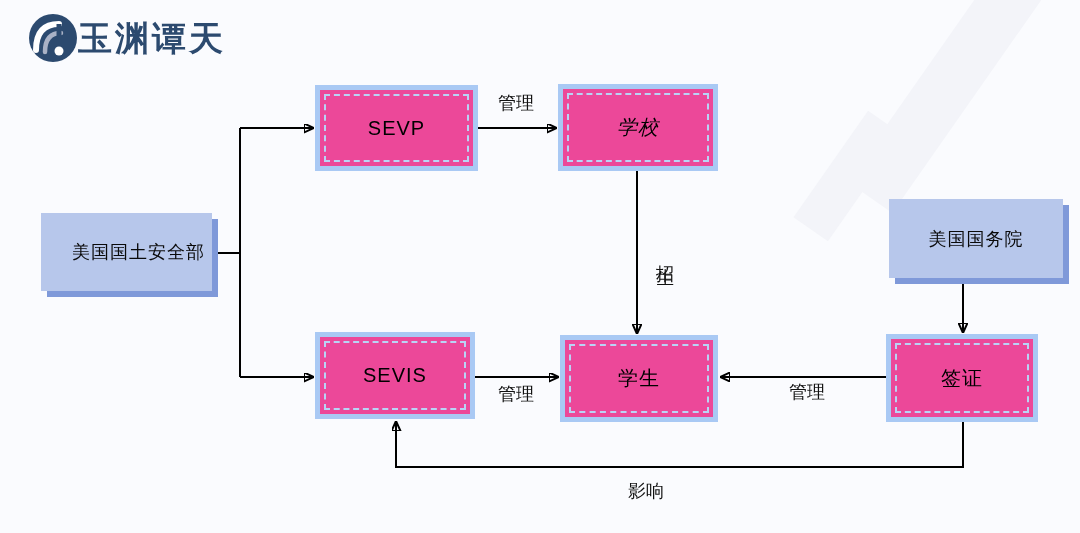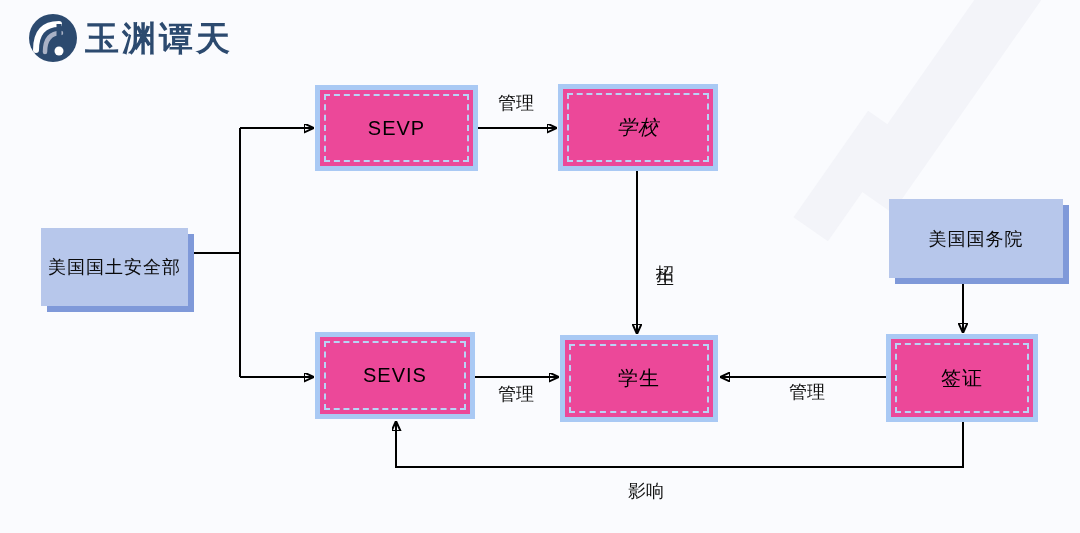--- a/index.html
+++ b/index.html
@@ -7,21 +7,21 @@
     position:relative;width:1080px;height:533px;overflow:hidden;
     background:var(--background,#fafbfe);
     font-family:"Liberation Sans","DejaVu Sans",sans-serif;
   }
   
   .stripe{position:absolute;background:var(--stripe,#f3f4f9);}
   .stripe-a{left:810px;top:55px;width:280px;height:55px;transform:rotate(-55deg);}
   .stripe-b{left:783px;top:155px;width:130px;height:42px;transform:rotate(-55deg);}
 
   
-  .logo{position:absolute;left:28px;top:13px;display:flex;align-items:center;gap:7px;}
+  .logo{position:absolute;left:28px;top:13px;display:flex;align-items:center;}
   .logo-icon{width:50px;height:50px;display:block;}
   .logo-text{
     font-family:"DejaVu Serif","Liberation Serif",serif;font-weight:bold;
     font-size:34px;line-height:1;color:var(--logo-navy,#2c4a6f);letter-spacing:3px;
   }
 
   
   .pbox{
     position:absolute;background:#ec4899;box-sizing:border-box;
     border:5px solid var(--box-border,#a9c9f4);
@@ -75,21 +75,21 @@
     <svg class="logo-icon" viewBox="0 0 50 50">
       <circle cx="25" cy="25" r="24" fill="#2c4a6f"></circle>
       <path d="M8 37 Q8 11 31 11" stroke="#ffffff" stroke-width="6" fill="none" stroke-linecap="round"></path>
       <path d="M17 39 Q17 20 33 20" stroke="#a9b2c6" stroke-width="4.5" fill="none" stroke-linecap="round"></path>
       <line x1="31" y1="11" x2="31" y2="31" stroke="#2c4a6f" stroke-width="5"></line>
       <circle cx="31" cy="38" r="4.5" fill="#ffffff"></circle>
     </svg>
     <span class="logo-text">玉渊谭天</span>
   </div>
 
-  <div class="abox" style="left:41px;top:228px;width:147px;height:78px;">
+  <div class="abox" style="left:41px;top:213px;width:147px;height:78px;padding-left:24px;">
     <span class="abox-label">美国国土安全部</span>
   </div>
   <div class="abox" style="left:889px;top:199px;width:174px;height:79px;">
     <span class="abox-label">美国国务院</span>
   </div>
 
   <div class="pbox" style="left:315px;top:85px;width:163px;height:86px;">
     <span class="dash"></span>
     <span class="pbox-label">SEVP</span>
   </div>

